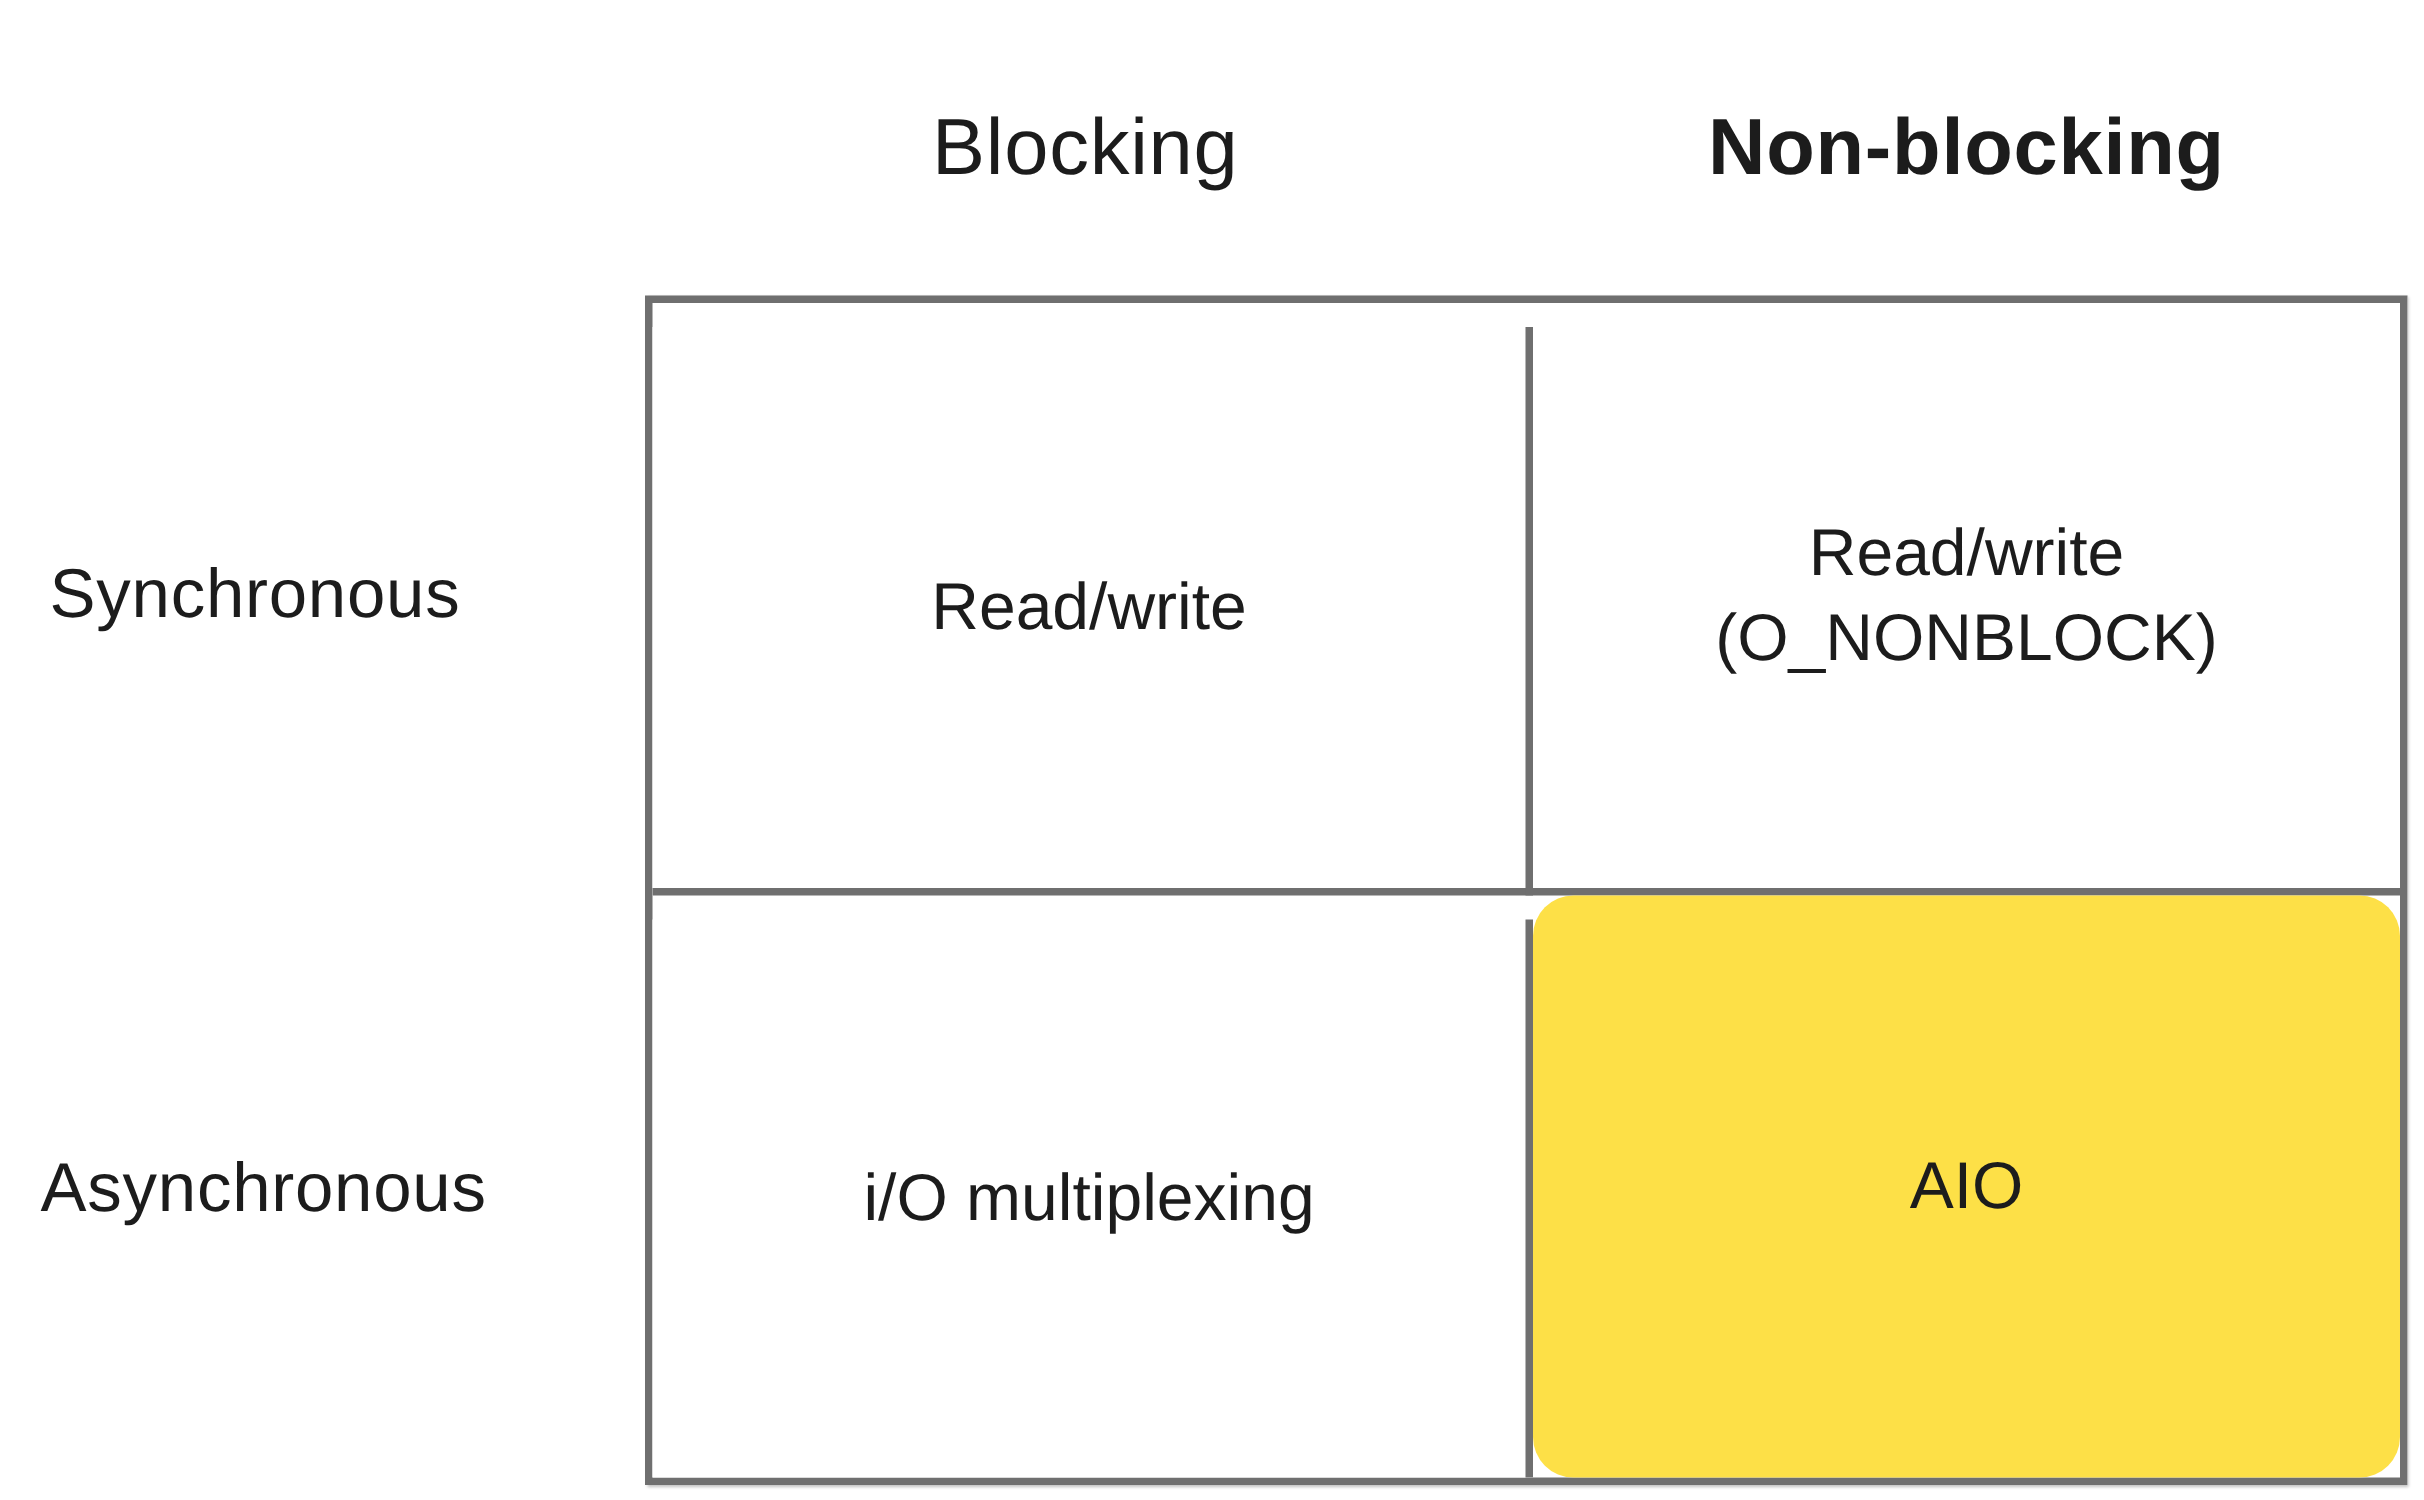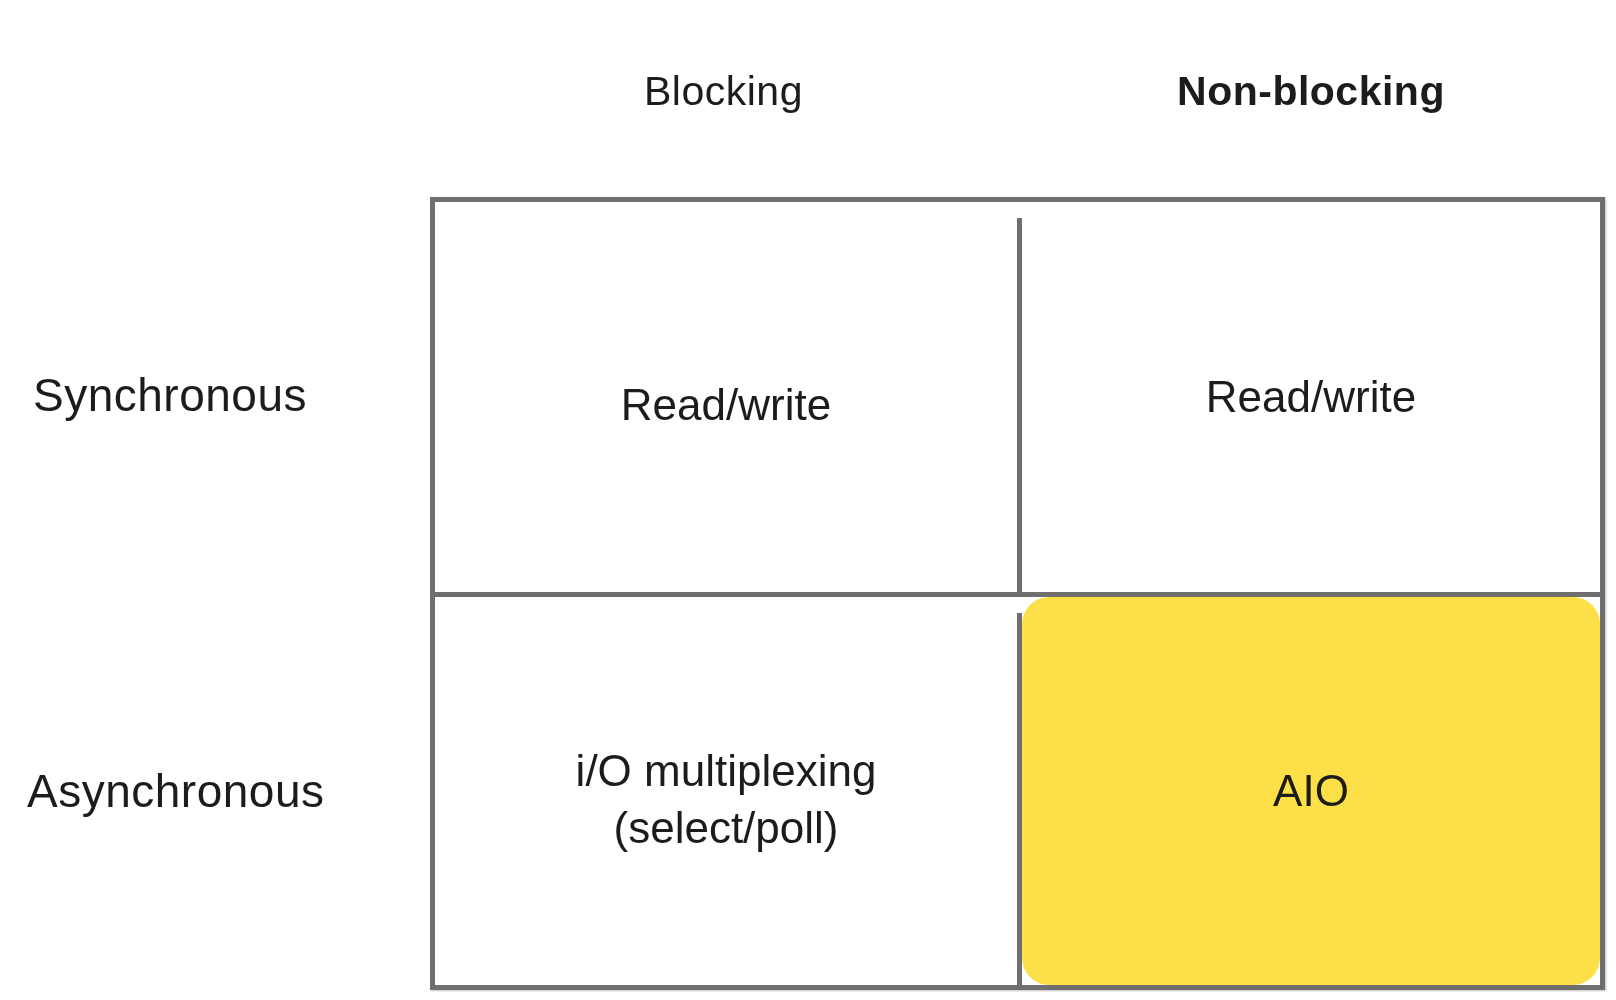--- a/index.html
+++ b/index.html
@@ -15,21 +15,21 @@
     background: var(--bg);
     font-family: "Liberation Sans", sans-serif;
     color: var(--text-color);
     overflow: hidden;
     position: relative;
   }
   .col-header {
     position: absolute;
     top: 68px;
     text-align: center;
-    font-size: 41px;
+    font-size: 53px;
     letter-spacing: 0.5px;
   }
   .col-header.blocking   { left: 430px; width: 587px; }
   .col-header.nonblocking{ left: 1017px; width: 588px; font-weight: bold; }
 
   .row-header {
     position: absolute;
     display: flex;
     align-items: center;
     font-size: 46px;
@@ -75,24 +75,24 @@
 <div class="row-header asynchronous">Asynchronous</div>
 
 <div class="matrix">
 
   <div class="cell b-right b-bottom">
     <span>Read/write</span>
   </div>
 
   <div class="cell b-bottom">
     <span>Read/write</span>
+    <span>(O_NONBLOCK)</span>
   </div>
 
   <div class="cell b-right">
     <span>i/O multiplexing</span>
-    <span>(select/poll)</span>
   </div>
 
   <div class="cell" style="background-color: #fde047; border-radius: 27px;">
     <span>AIO</span>
   </div>
 
 </div>
 
 </body></html>

